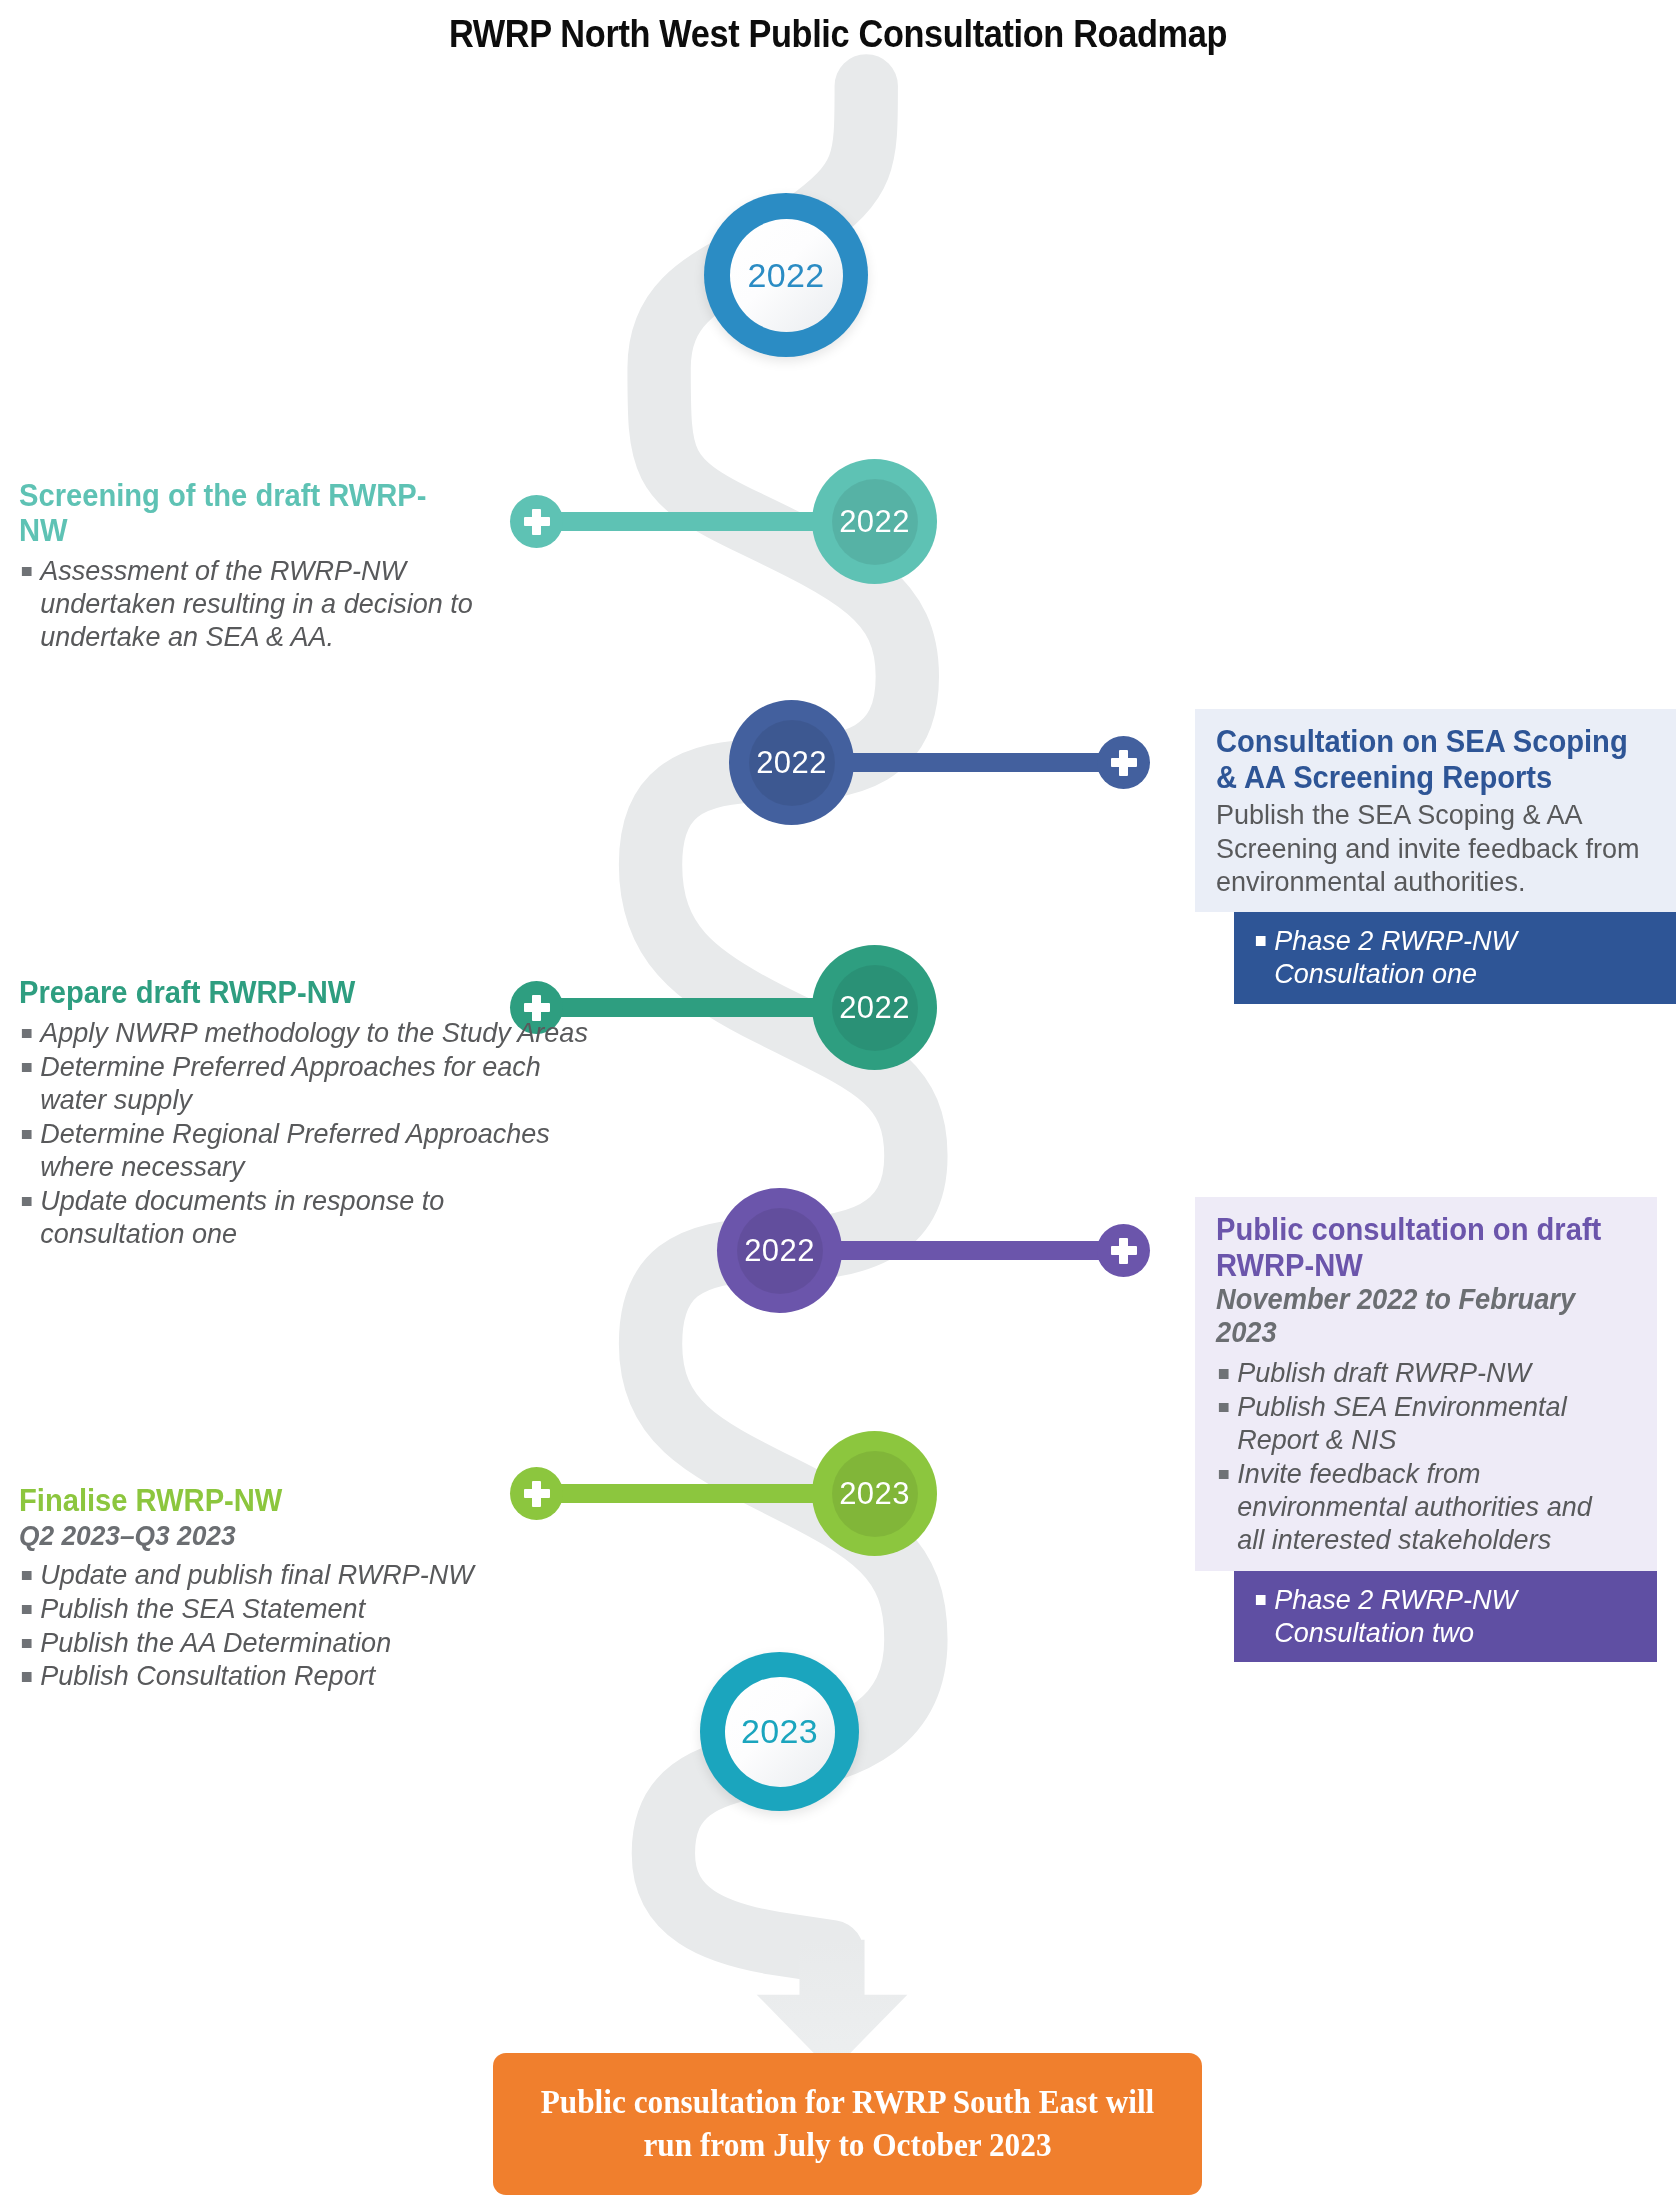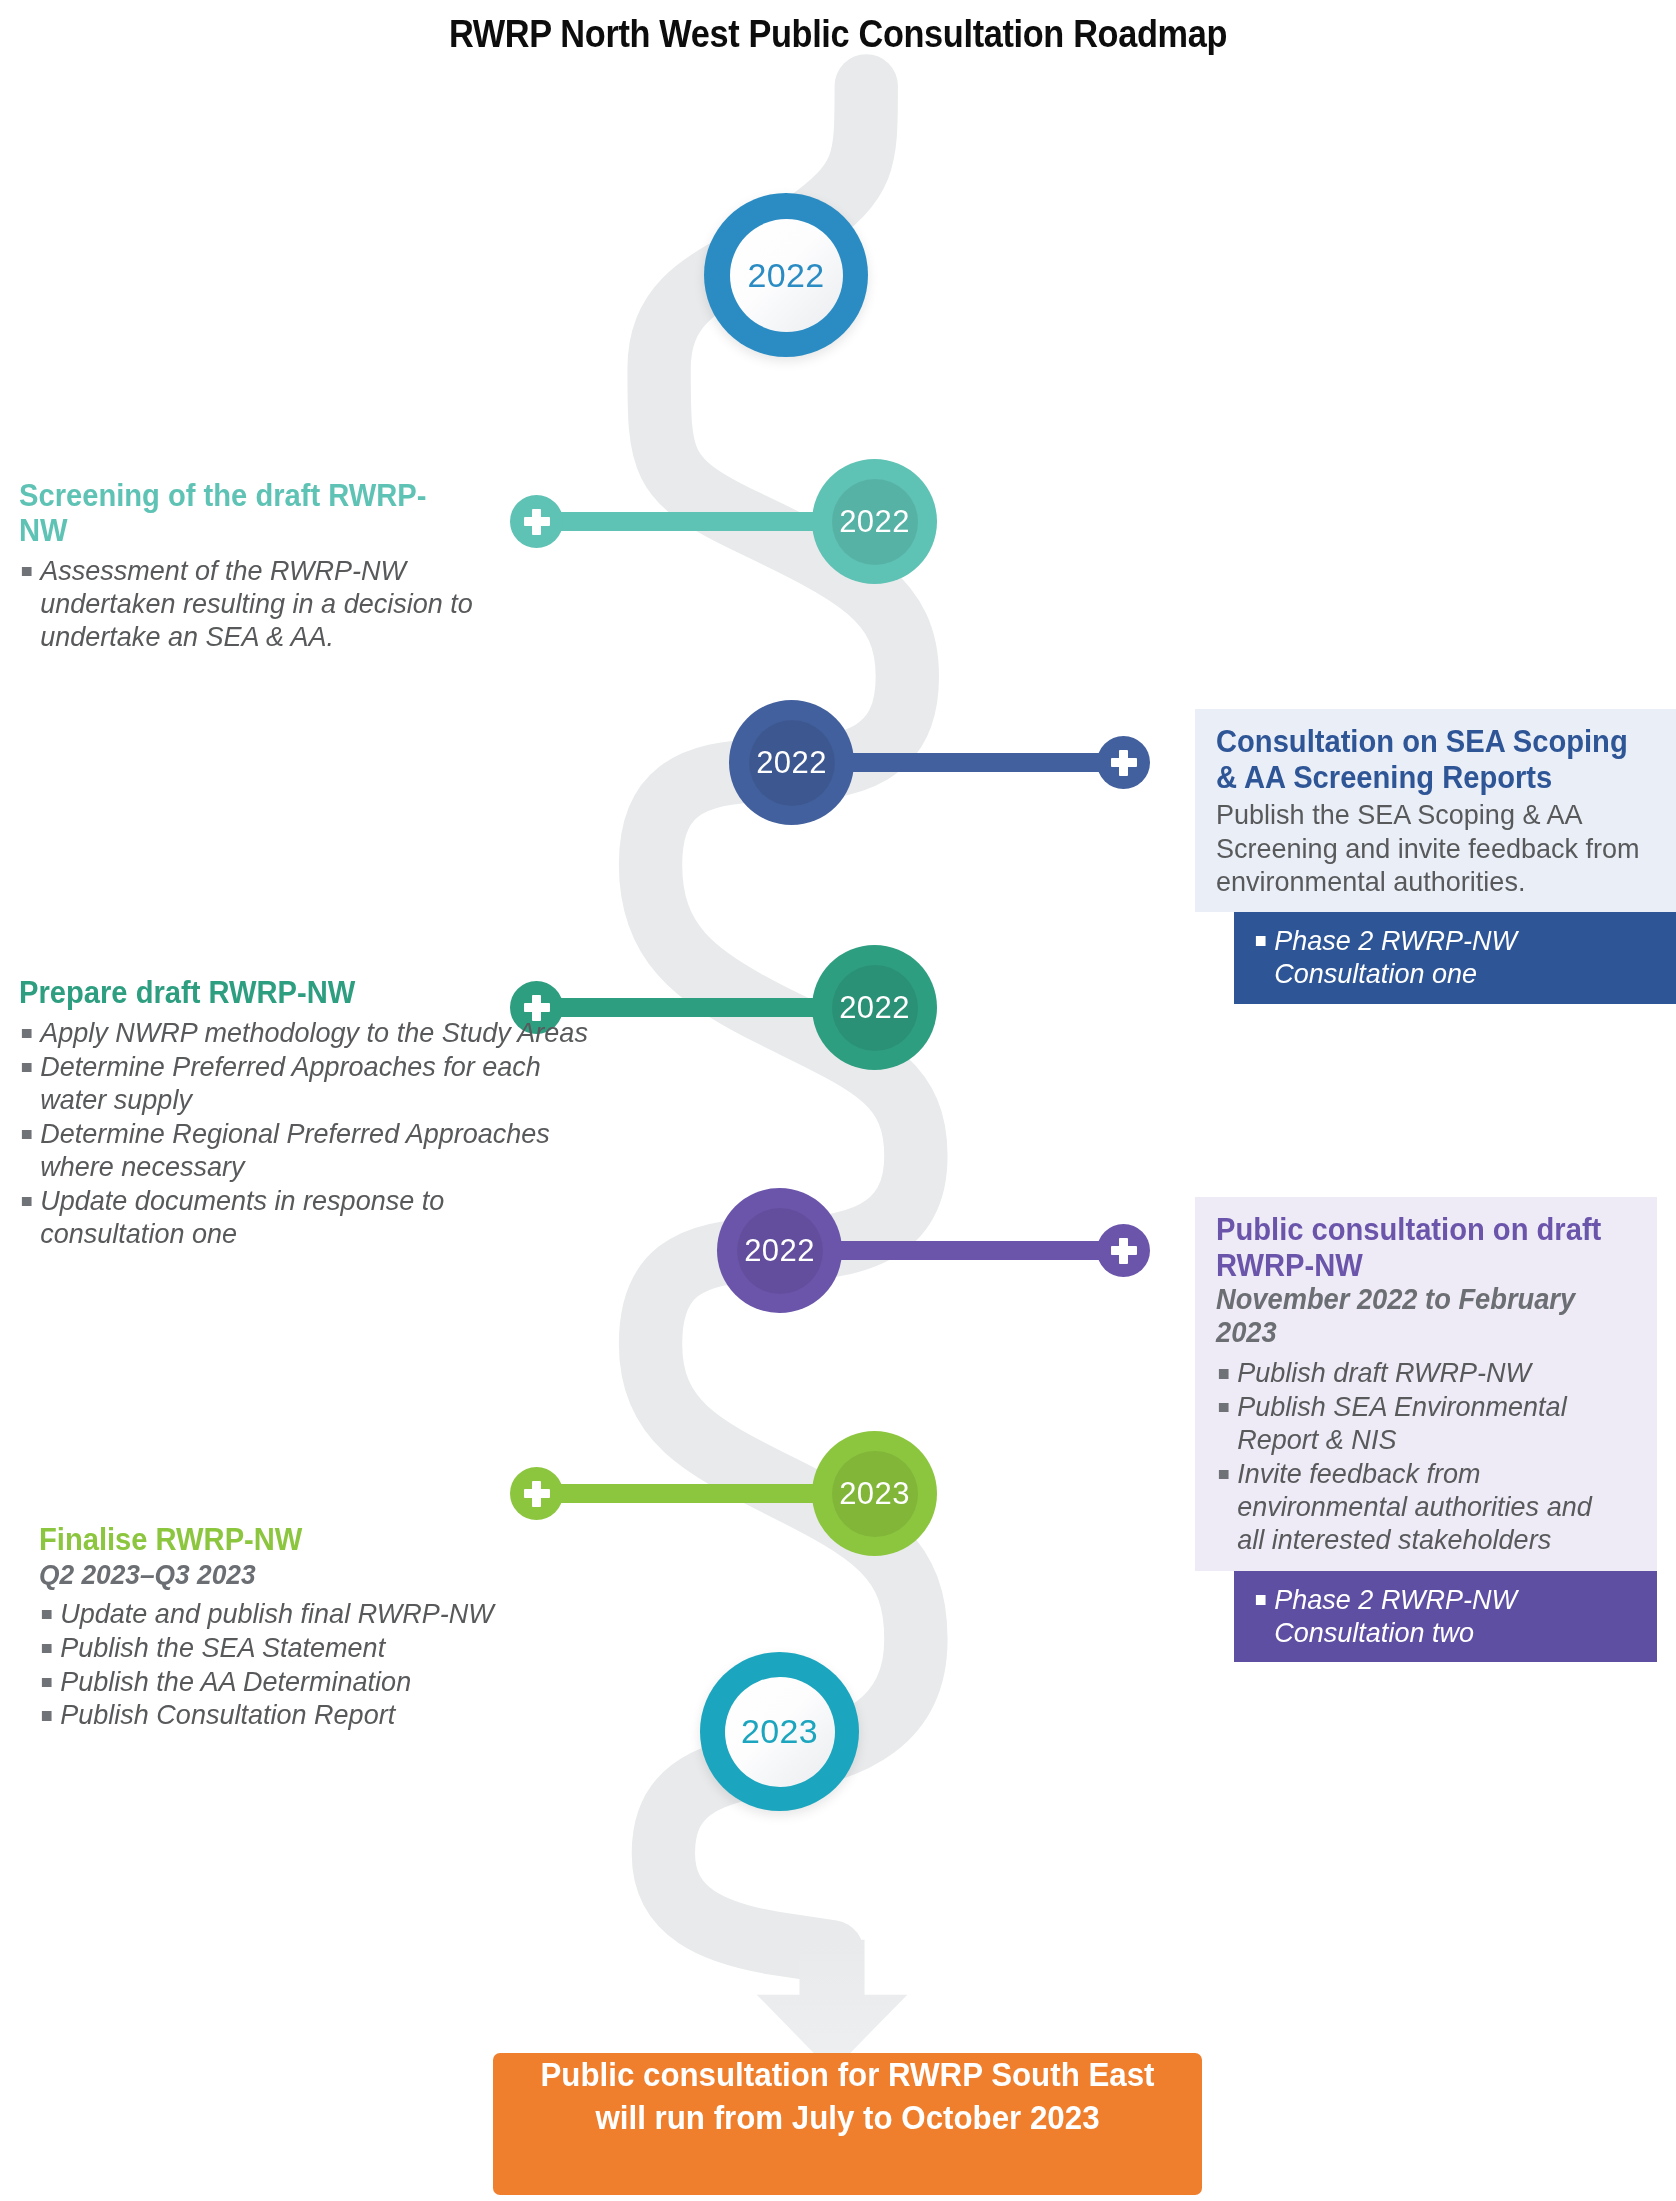--- a/index.html
+++ b/index.html
@@ -96,22 +96,22 @@
     font-size:28px;font-style:italic;line-height:1.18;
     transform:scaleX(0.965);transform-origin:left center;
   }
   .panel .foot .fitem::before{
     content:"";position:absolute;left:2.6px;top:12px;
     width:10.3px;height:10.3px;background:#ffffff;
   }
 
   
   .banner{
-    position:absolute;border-radius:7px;
-    display:flex;align-items:flex-start;justify-content:center;text-align:center;
+    position:absolute;border-radius:13px;
+    display:flex;align-items:center;justify-content:center;text-align:center;font-family:Liberation Serif, serif;
   }
   .banner span{
     color:#ffffff;font-size:34px;font-weight:bold;line-height:1.26;
     font-stretch:condensed;transform:scaleX(0.92);
   }
 </style>
 </head>
 <body>
 
 <div class="stage">
@@ -219,21 +219,21 @@
   <div class="lblock" style="left:19px;top:976px;width:591px;">
     <h3 style="color:#2E9E80;">Prepare draft RWRP-NW</h3>
     <ul class="bul">
       <li>Apply NWRP methodology to the Study Areas</li>
       <li>Determine Preferred Approaches for each water supply</li>
       <li>Determine Regional Preferred Approaches where necessary</li>
       <li>Update documents in response to consultation one</li>
     </ul>
   </div>
 
-  <div class="lblock" style="left:19px;top:1523px;width:591px;margin-left:20px;">
+  <div class="lblock" style="left:19px;top:1484px;width:591px;">
     <h3 style="color:#8CC63E;">Finalise RWRP-NW</h3>
     <div class="sub">Q2 2023–Q3 2023</div>
     <ul class="bul">
       <li>Update and publish final RWRP-NW</li>
       <li> Publish the SEA Statement</li>
       <li>Publish the AA Determination</li>
       <li>Publish Consultation Report</li>
     </ul>
   </div>
 

